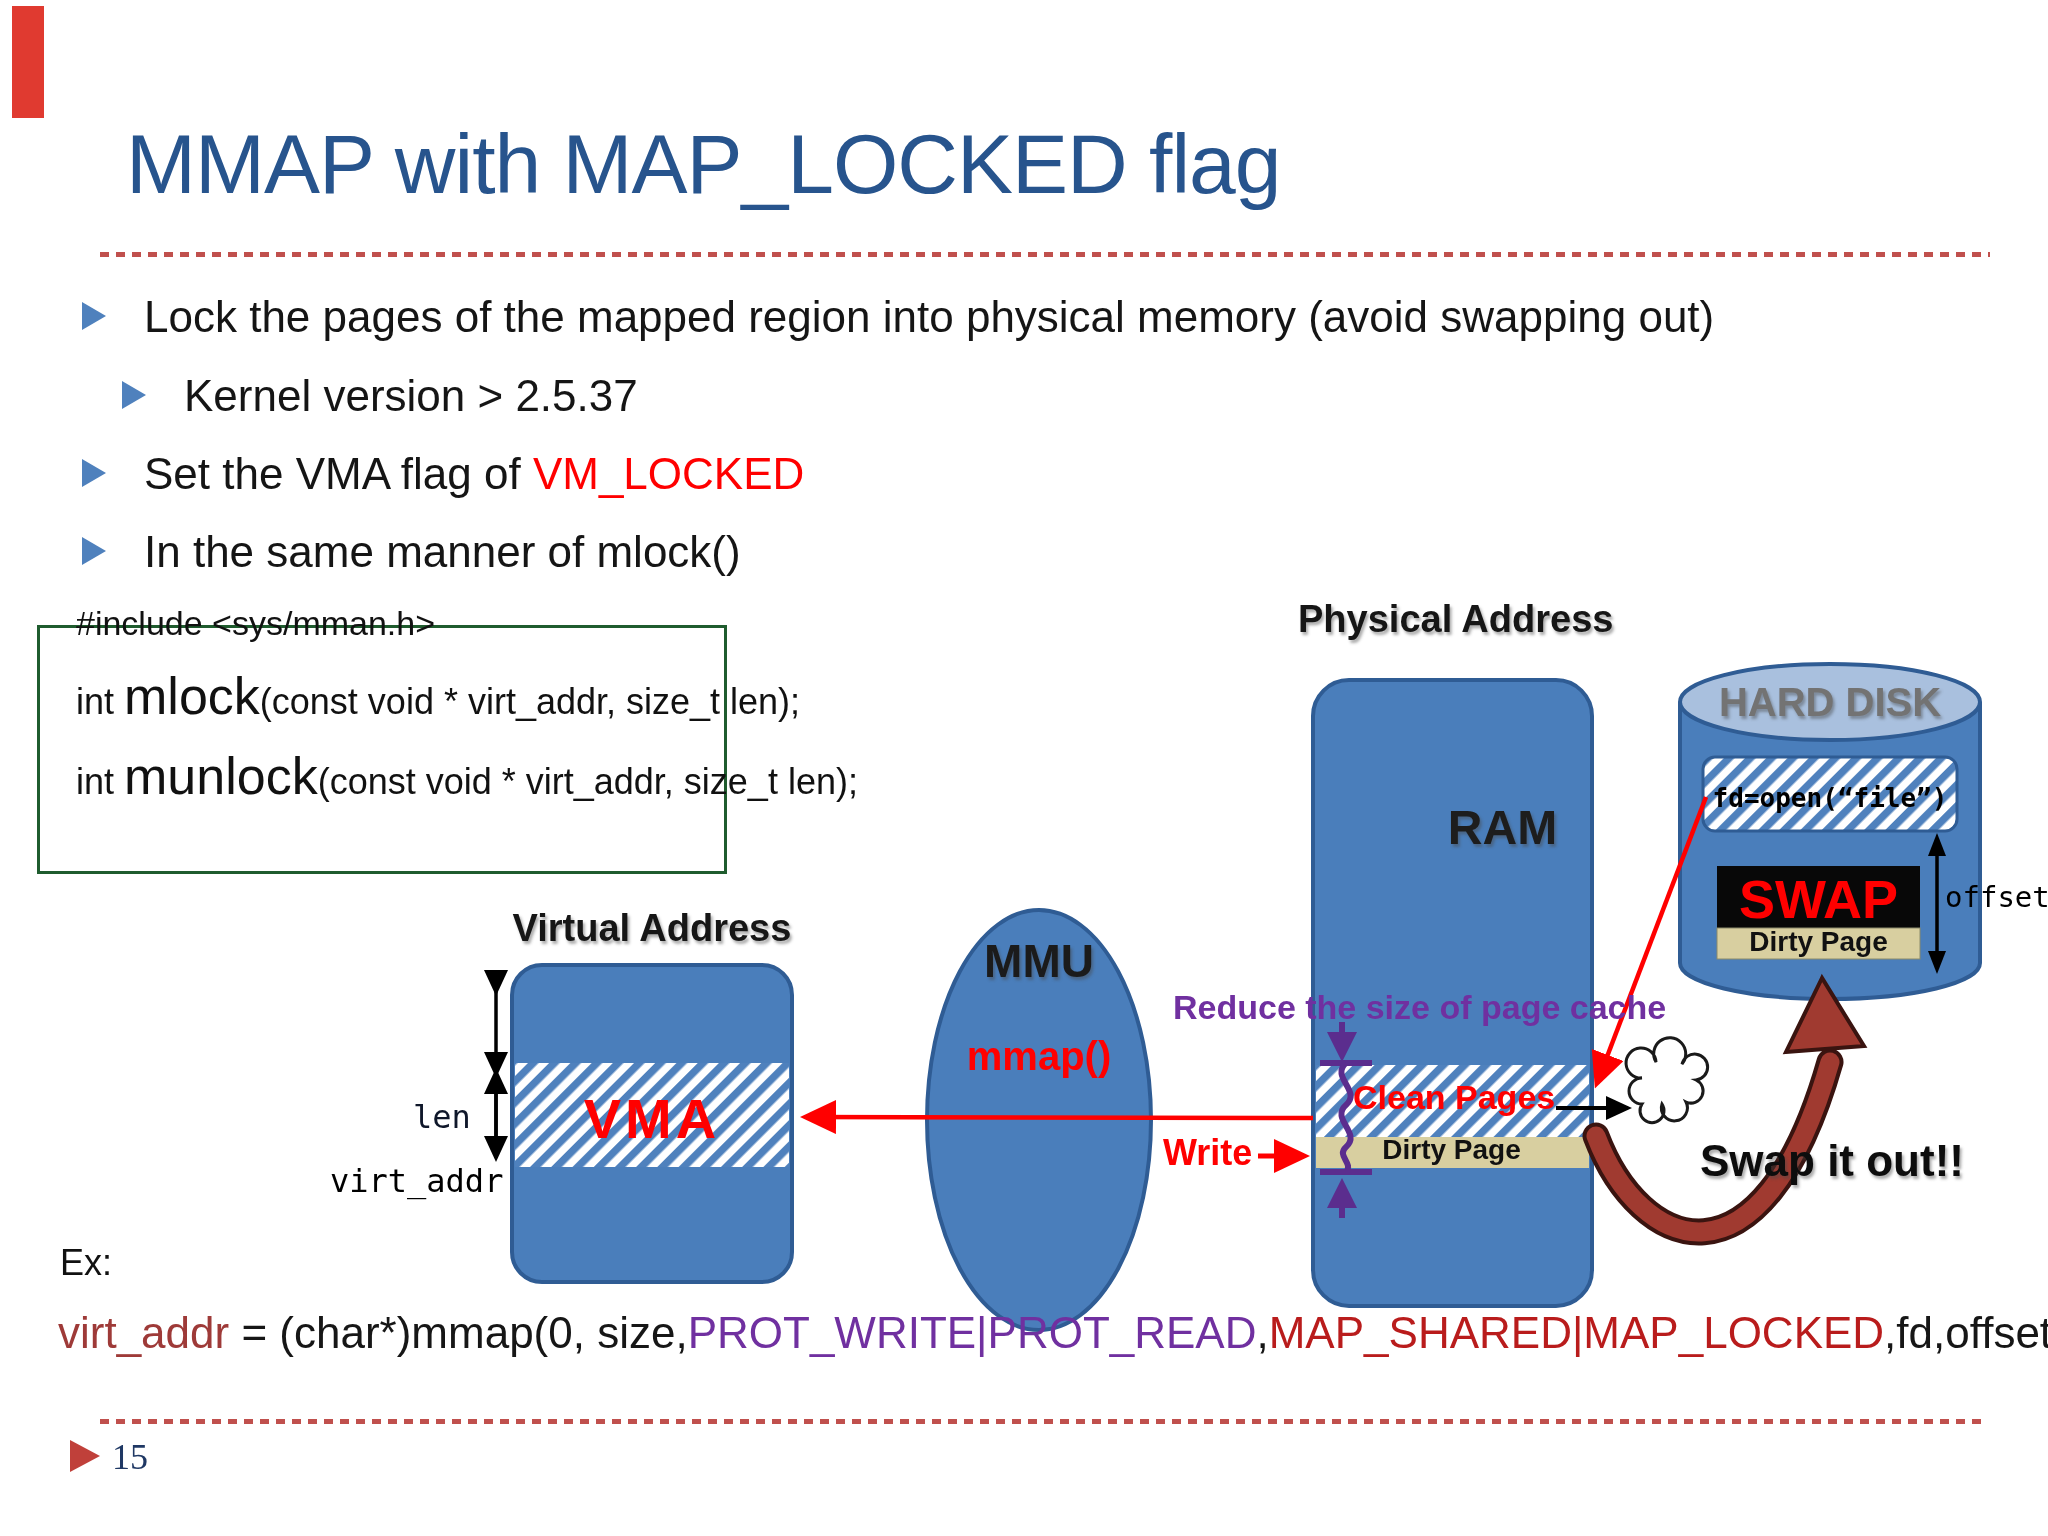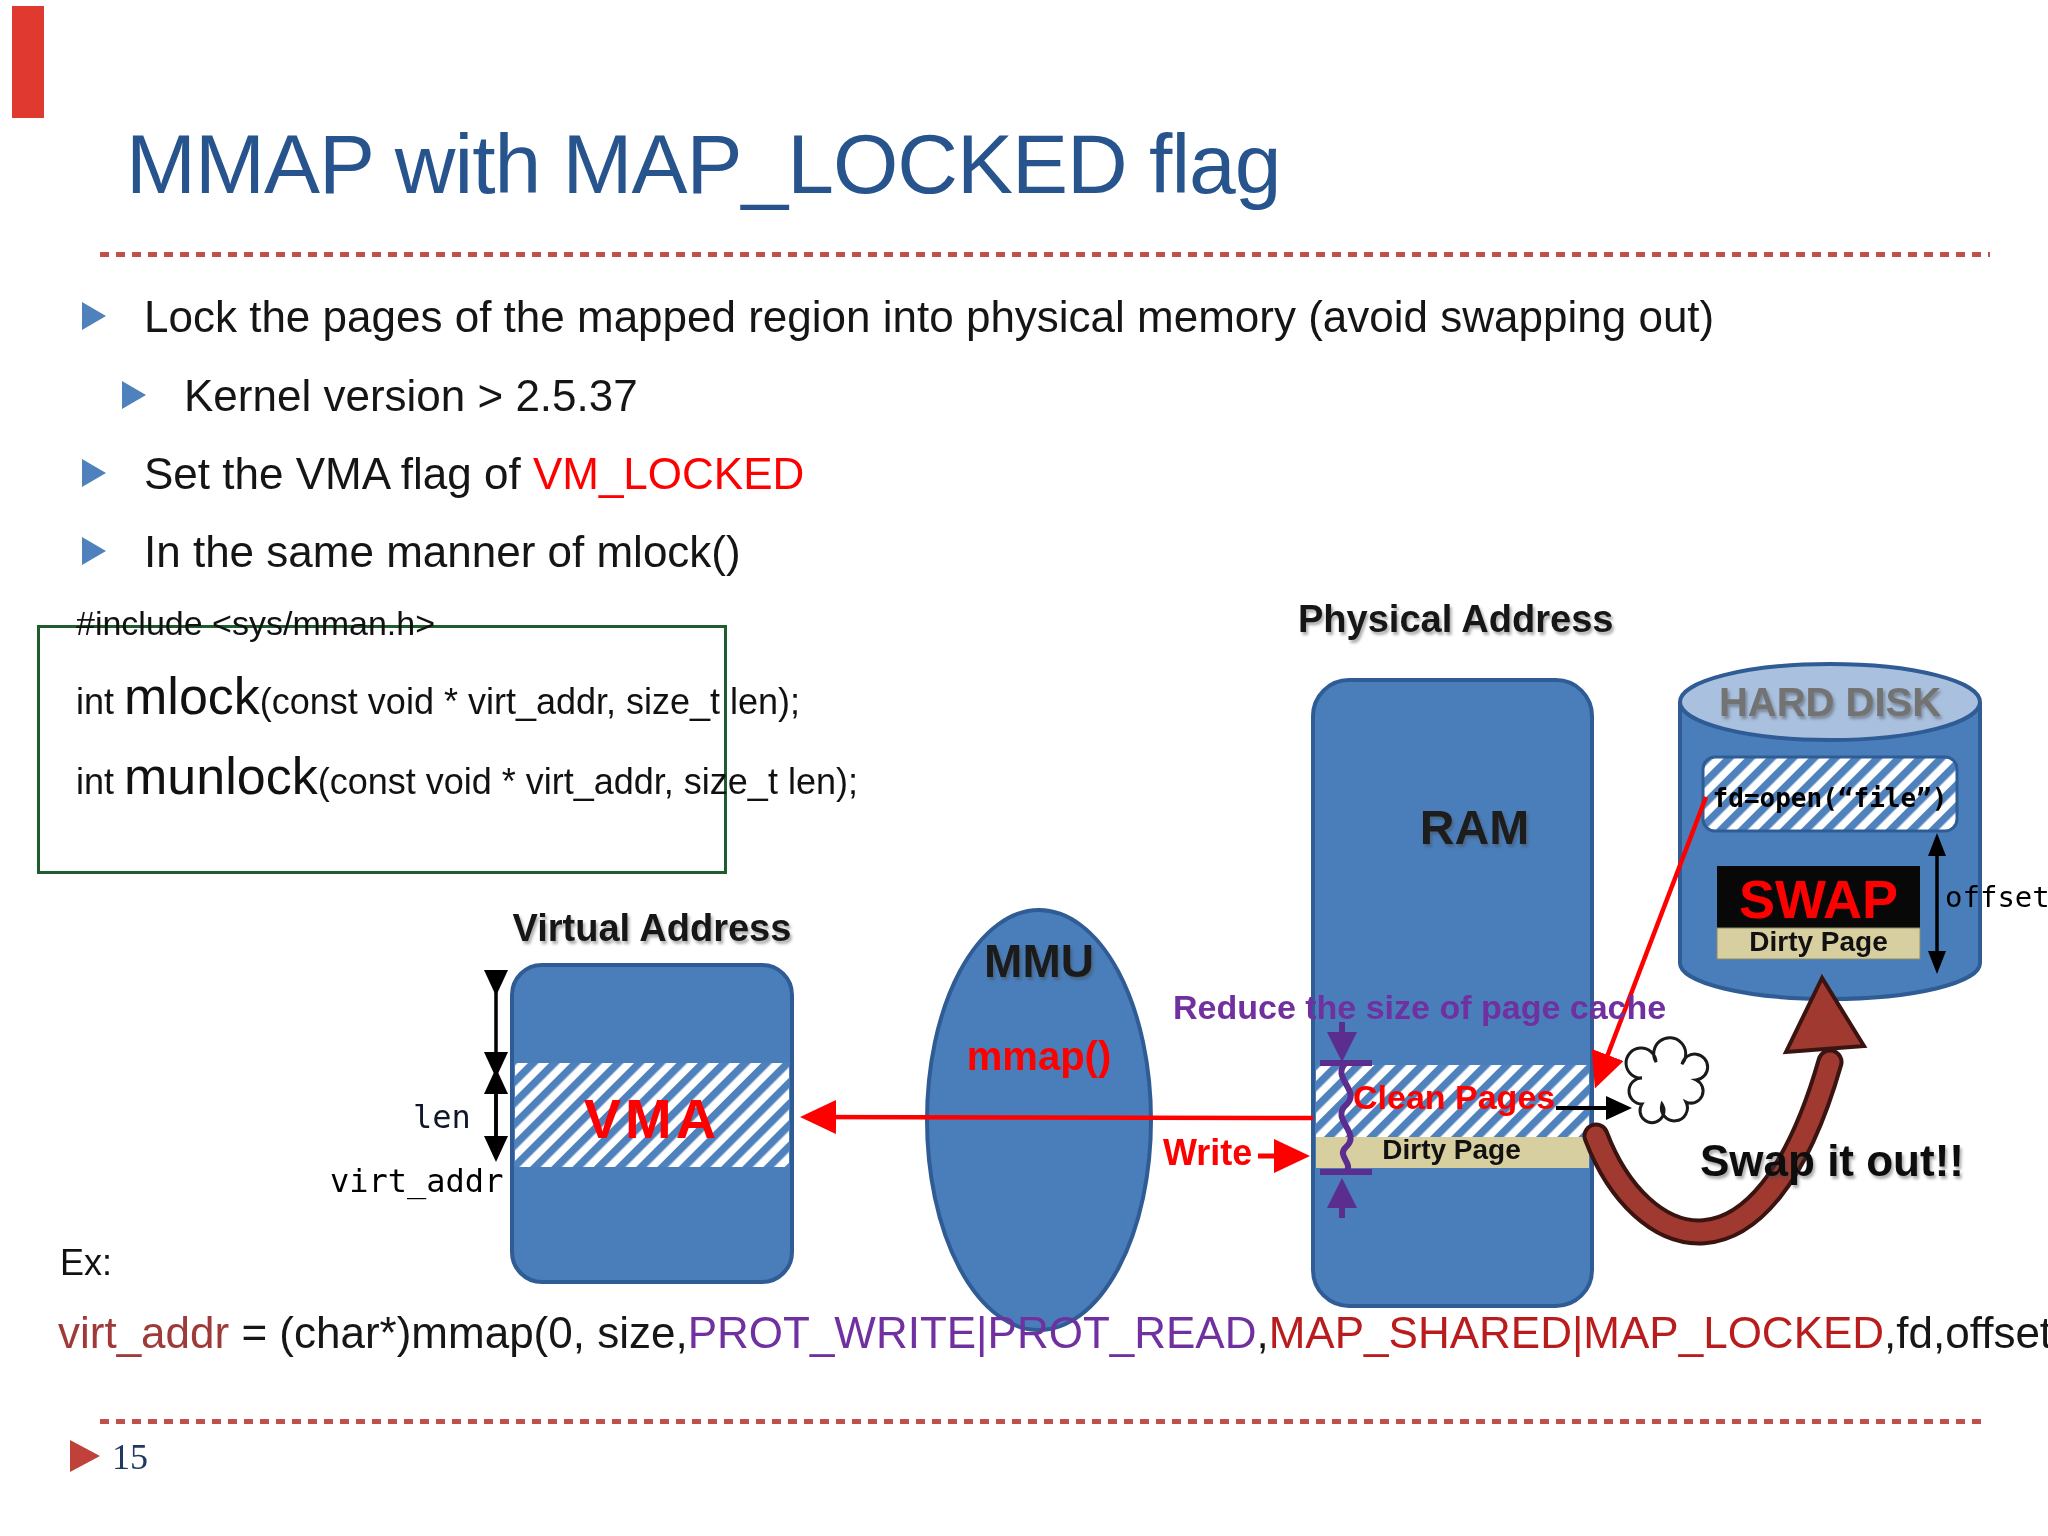--- a/index.html
+++ b/index.html
@@ -24,21 +24,21 @@
   #code-box{left:37px;top:625px;width:684px;height:243px;border:3px solid #1F5C2E;}
   #include-line{position:absolute;left:36px;top:-24px;font-size:34px;color:#111;white-space:nowrap;}
   .cb-line{position:absolute;left:36px;white-space:nowrap;font-size:36px;color:#111;}
   .cb-line .fn{font-size:52px;}
   #cb-line-0{top:38px;}
   #cb-line-1{top:118px;}
   
   .lbl{position:absolute;white-space:nowrap;}
   .shadowed{text-shadow:2px 3px 3px rgba(70,70,70,0.45);}
   #physical-address{left:1298px;top:598px;font-size:38px;font-weight:bold;color:#161616;}
-  #ram-label{left:1335px;top:800px;width:279px;text-align:center;font-size:48px;font-weight:bold;color:#1d1d1d;}
+  #ram-label{left:1363px;top:800px;width:279px;text-align:center;font-size:48px;font-weight:bold;color:#1d1d1d;}
   #hard-disk-label{left:1680px;top:680px;width:300px;text-align:center;font-size:40px;font-weight:bold;color:#737373;}
   #fd-open-label{left:1703px;top:783px;width:254px;text-align:center;
       font-family:"DejaVu Sans Mono",monospace;font-size:26px;font-weight:bold;color:#000;}
   #swap-label{left:1717px;top:868px;width:203px;text-align:center;font-size:54px;font-weight:bold;color:#FF0000;}
   #disk-dirty-label{left:1717px;top:926px;width:203px;text-align:center;font-size:28px;font-weight:bold;color:#111;}
   #offset-label{left:1945px;top:880px;font-family:"DejaVu Sans Mono",monospace;font-size:29px;color:#000;}
   #virtual-address{left:512px;top:898px;width:280px;text-align:center;font-size:38px;font-weight:bold;color:#161616;margin-top:9px;}
   #vma-label{left:516px;top:1086px;width:272px;text-align:center;font-size:56px;font-weight:bold;color:#FF0000;letter-spacing:4px;}
   #len-label{left:413px;top:1098px;font-family:"DejaVu Sans Mono",monospace;font-size:32px;color:#0f172a;}
   #virt-addr-label{left:330px;top:1162px;font-family:"DejaVu Sans Mono",monospace;font-size:32px;color:#000;}

